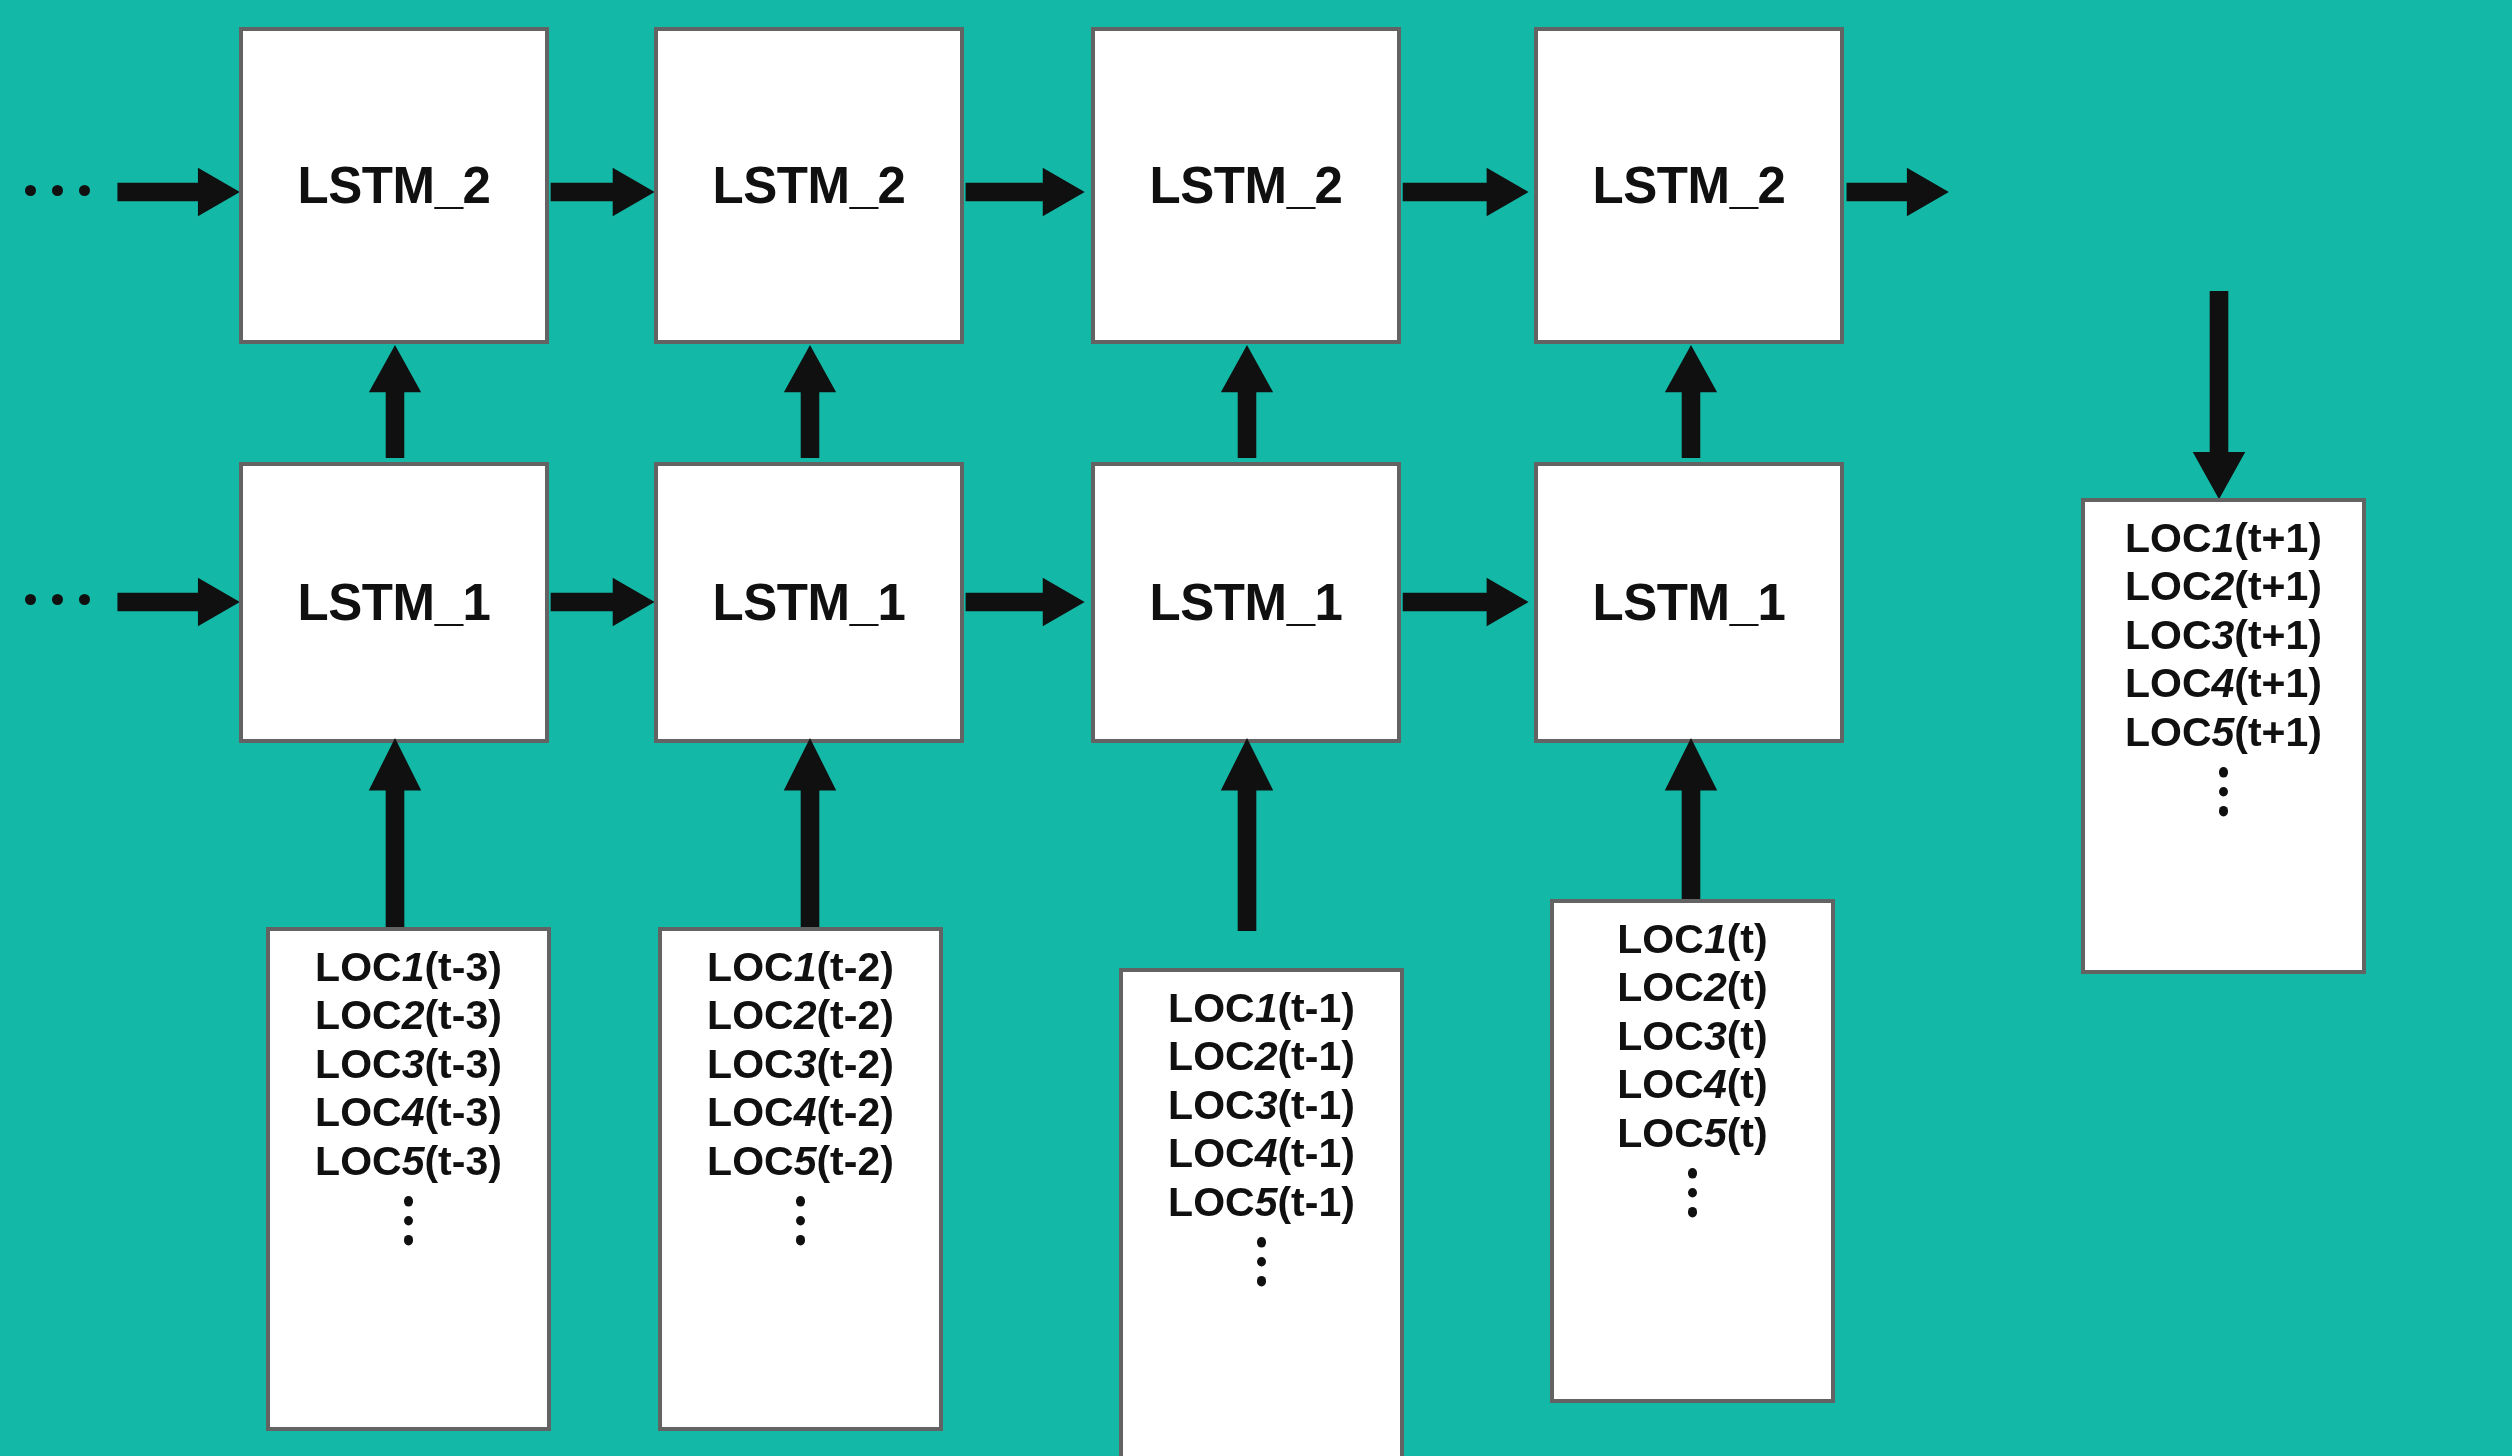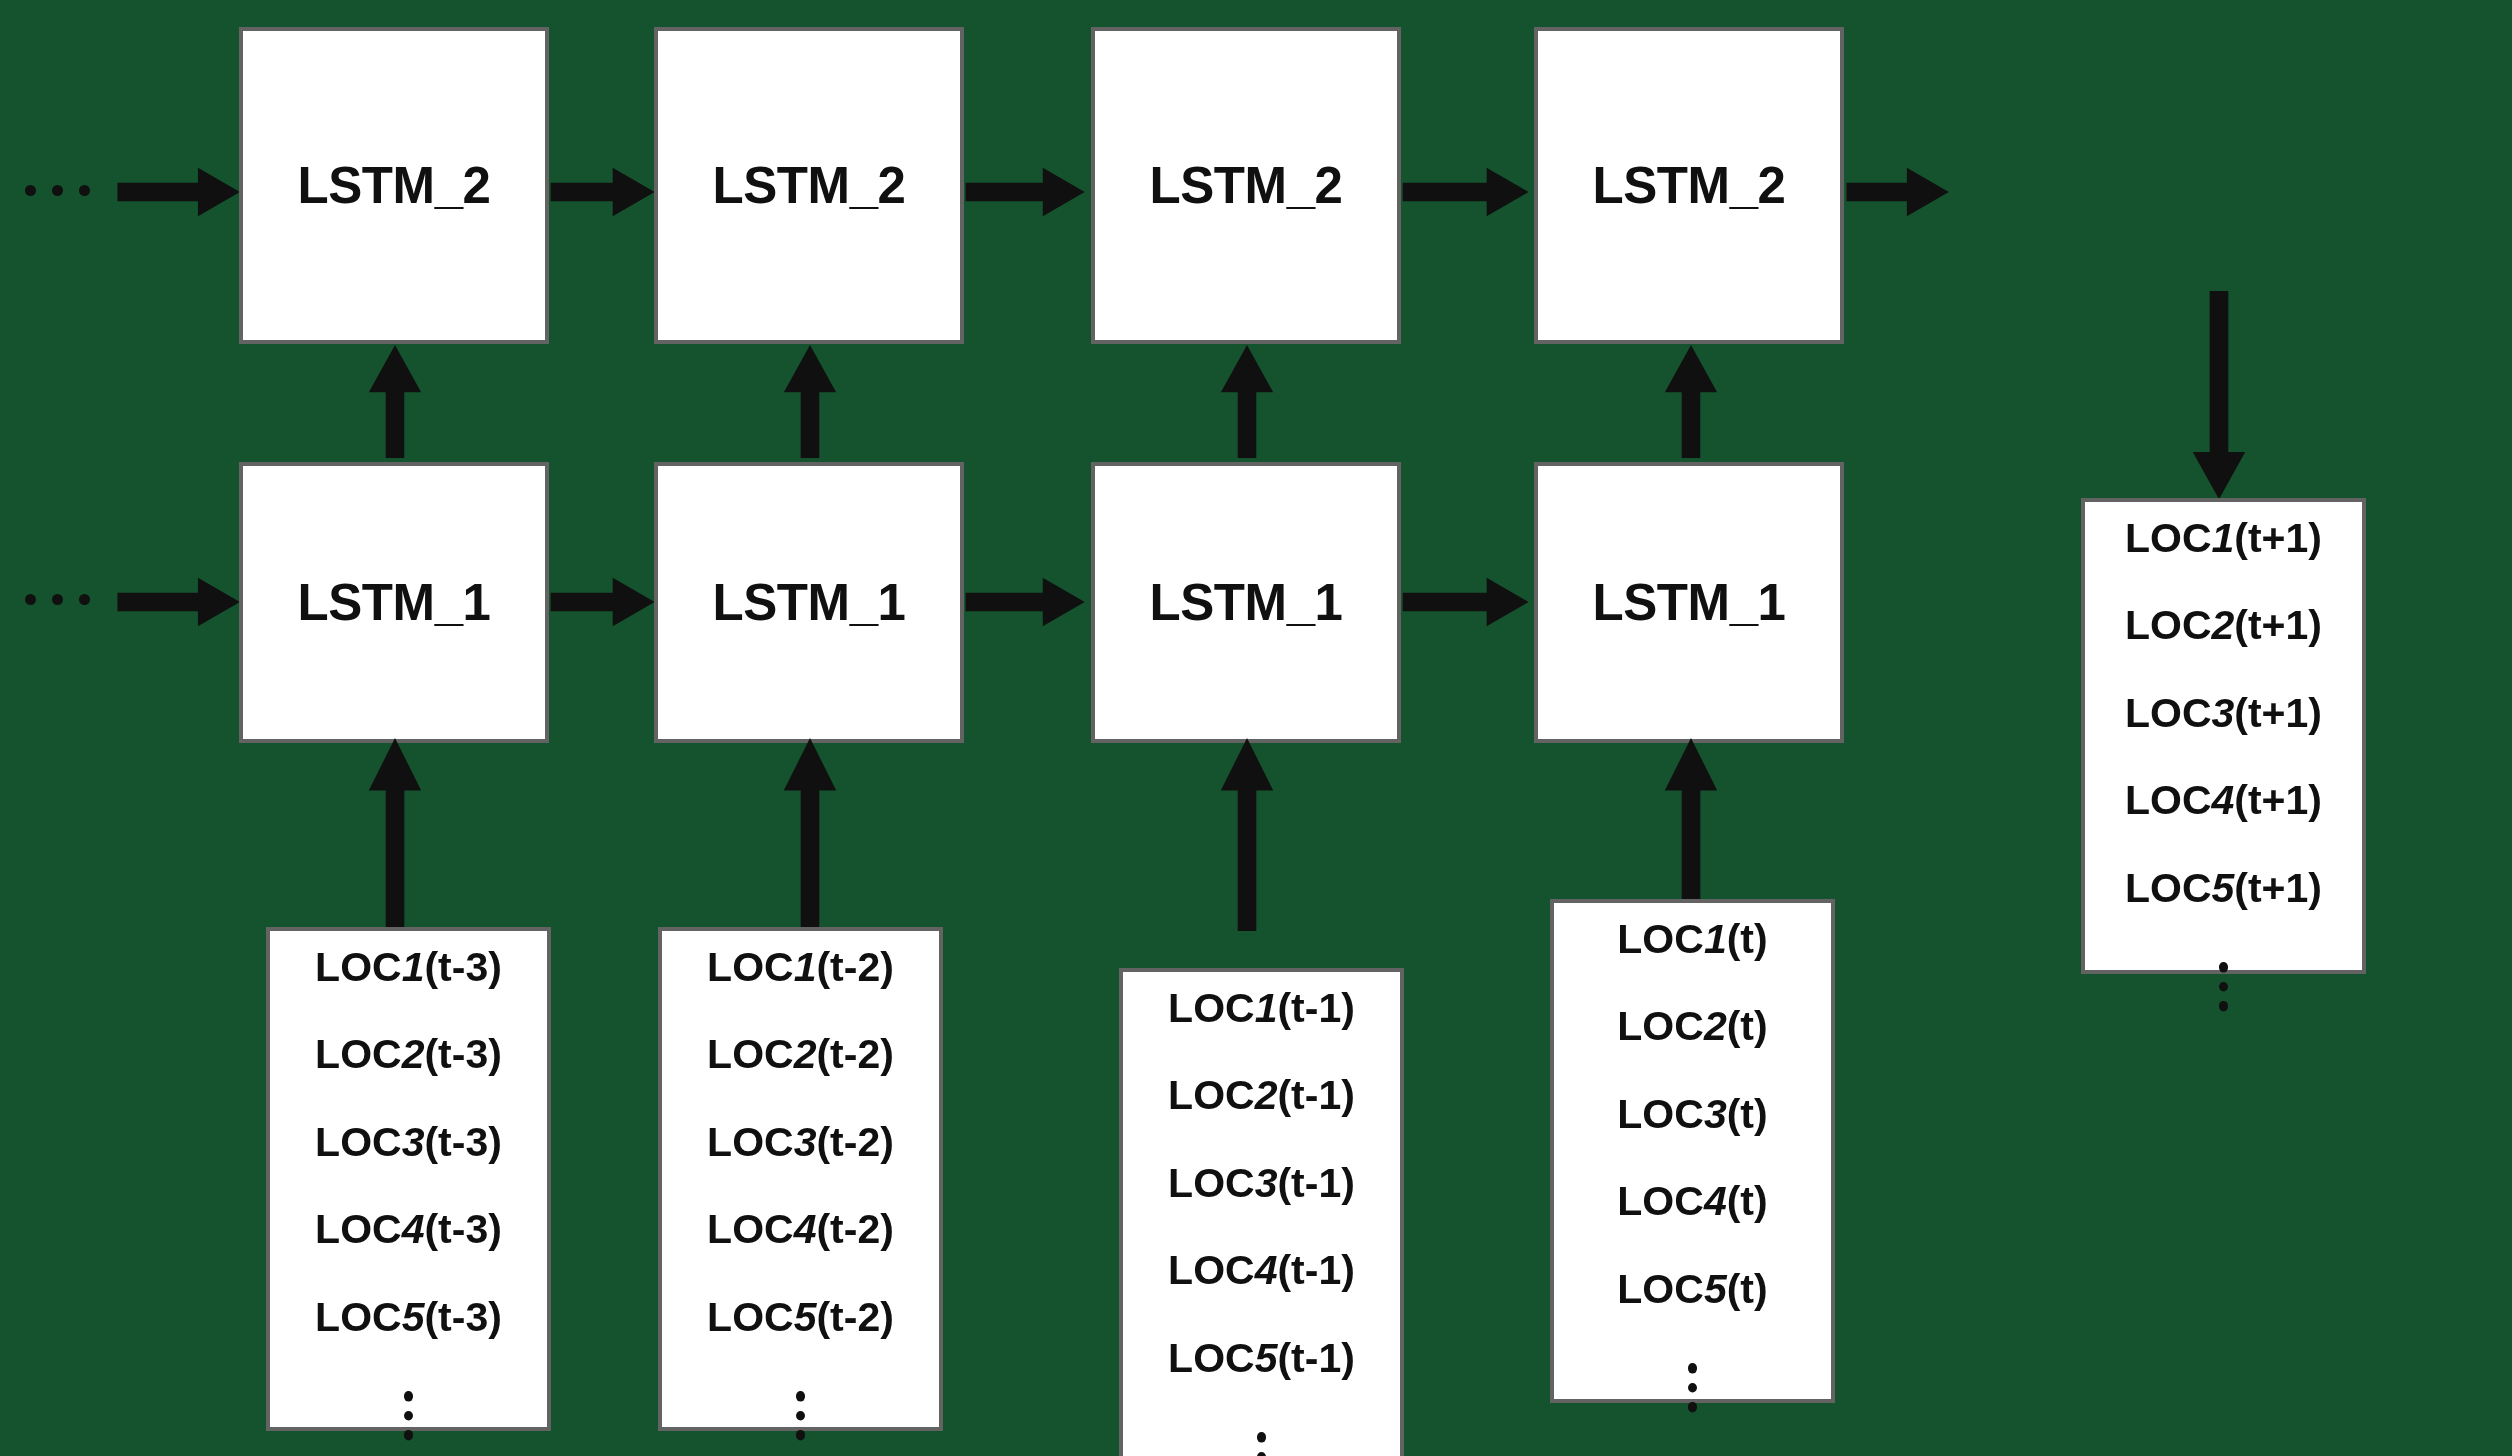--- a/index.html
+++ b/index.html
@@ -4,21 +4,21 @@
 <style>
   html, body {
     margin: 0;
     padding: 0;
     background: #ffffff;
   }
   #canvas {
     position: relative;
     width: 2512px;
     height: 1456px;
-    background: #14532d;
+    background: #14b8a6;
     font-family: "Liberation Sans", sans-serif;
     overflow: hidden;
     text-align: center;
   }
   .node {
     position: absolute;
     box-sizing: border-box;
     background: #ffffff;
     border: 4.2px solid #636363;
     display: flex;
@@ -41,21 +41,20 @@
   .vec {
     position: absolute;
     box-sizing: border-box;
     background: #ffffff;
     border: 4.2px solid #636363;
     display: flex;
     flex-direction: column;
     align-items: center;
     justify-content: flex-start;
     padding-top: 12px;
-    gap: 39px;
   }
   .vec-line {
     font-weight: bold;
     font-size: 41px;
     line-height: 1.18;
     color: #101010;
     white-space: nowrap;
   }
   .vec-line i {
     font-style: italic;

